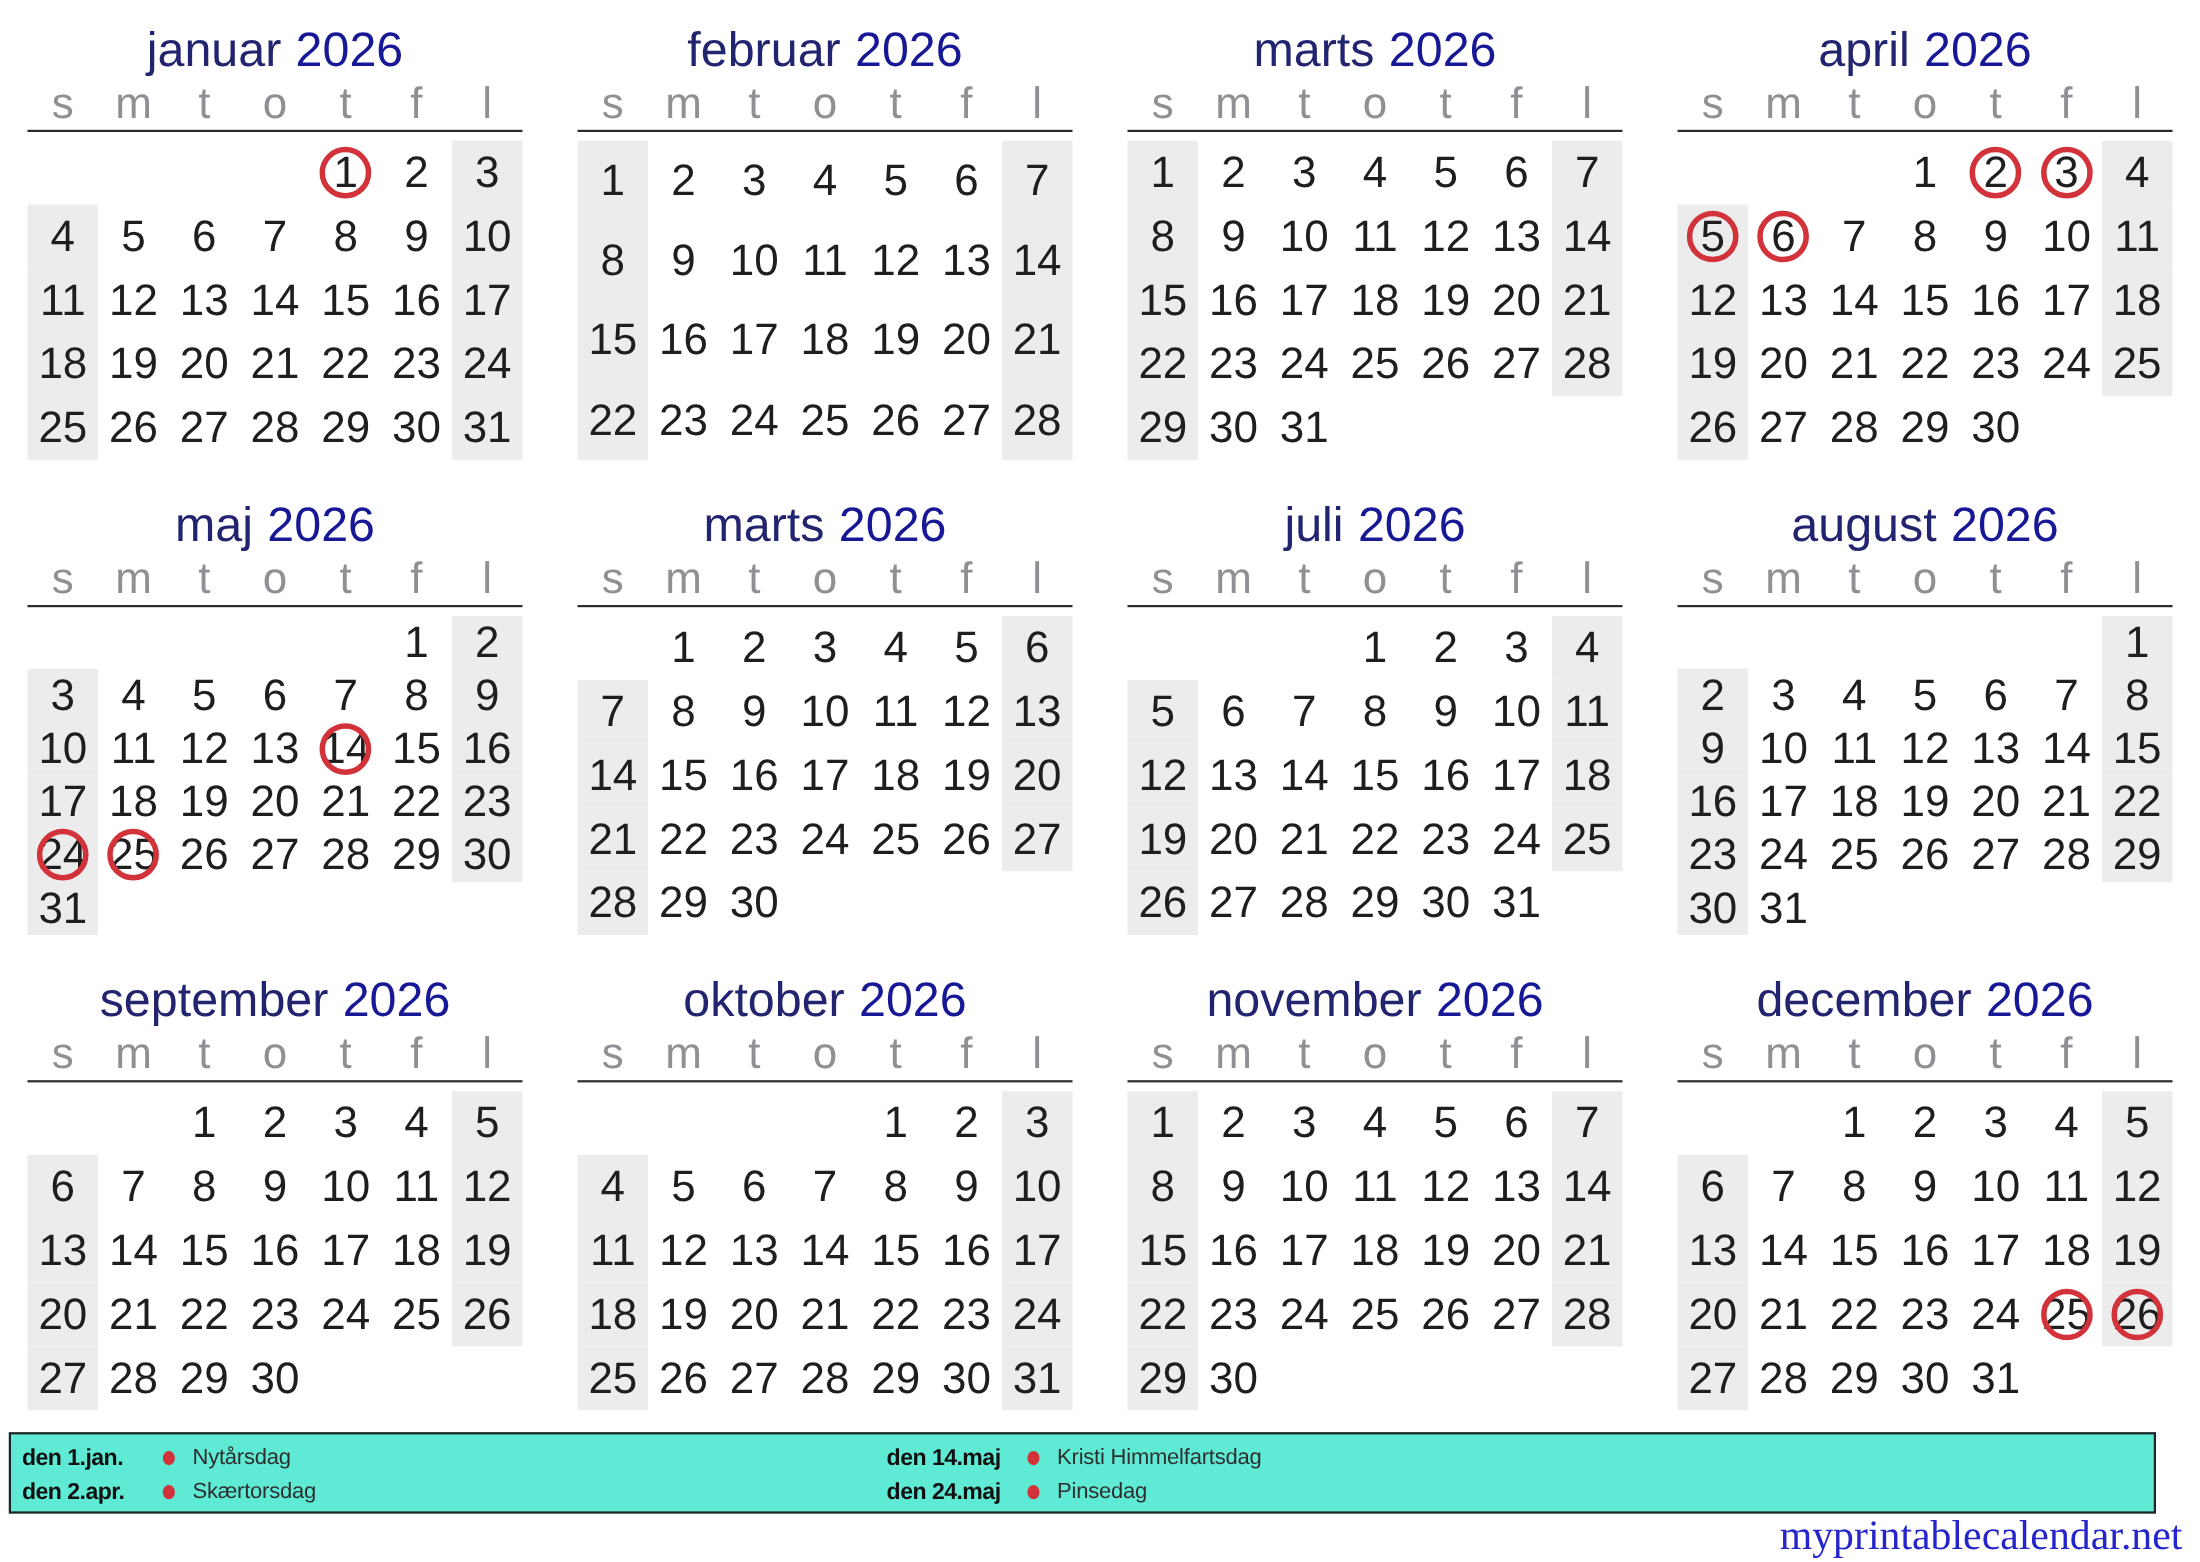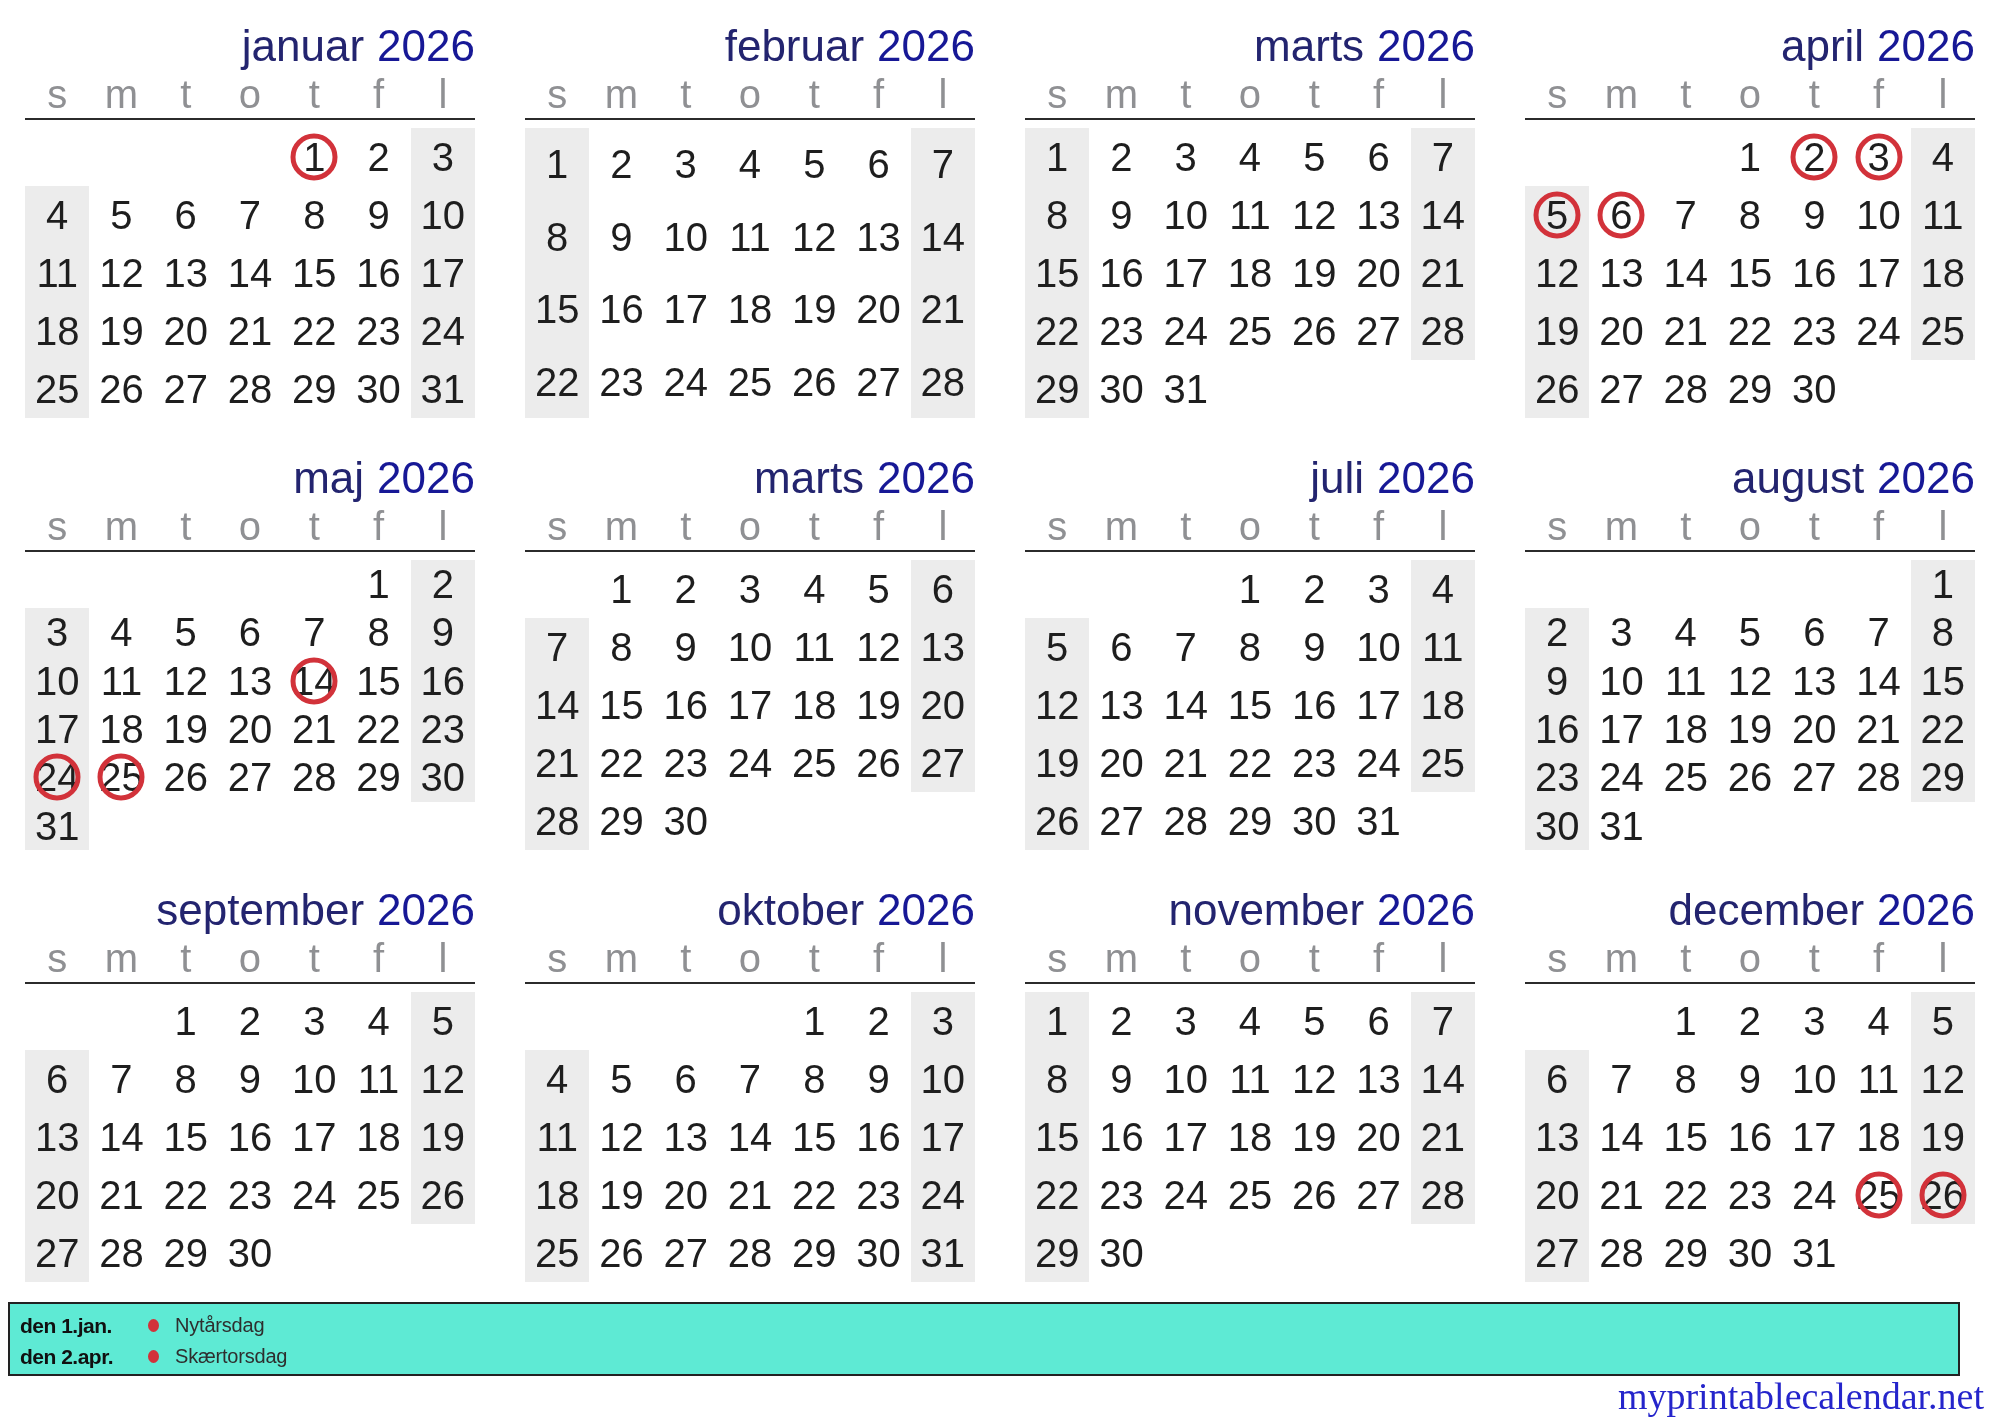--- a/index.html
+++ b/index.html
@@ -8,21 +8,21 @@
     background:#ffffff;font-family:"Liberation Sans",sans-serif;
   }
   
   #months{
     position:absolute;top:4px;left:0;width:2000px;
     display:grid;grid-template-columns:repeat(4,500px);grid-auto-rows:432px;
   }
   .month{box-sizing:border-box;padding:0 25px;}
   .month-title{
     margin:14px 0 0;height:56px;
-    display:flex;justify-content:flex-end;align-items:center;gap:13px;
+    display:flex;justify-content:center;align-items:center;gap:13px;
     font-size:44px;font-weight:400;line-height:1;
   }
   .mname{color:var(--title-navy);}
   .myear{color:var(--title-year);}
   .weekday-row{
     display:grid;grid-template-columns:repeat(7,1fr);
     height:46px;align-items:end;box-sizing:border-box;
     border-bottom:2px solid var(--rule);padding-bottom:7px;
   }
   .wd{text-align:center;font-size:40px;color:var(--weekday-gray);line-height:1;}
@@ -1437,15 +1437,27 @@
         <span class="legend-date">den 1.jan.</span>
         <span class="legend-dot"></span>
         <span class="legend-name">Nytårsdag</span>
       </div>
       <div class="legend-entry">
         <span class="legend-date">den 2.apr.</span>
         <span class="legend-dot"></span>
         <span class="legend-name">Skærtorsdag</span>
       </div>
     </div>
+    <div class="legend-col lc2">
+      <div class="legend-entry">
+        <span class="legend-date">den 14.maj</span>
+        <span class="legend-dot"></span>
+        <span class="legend-name">Kristi Himmelfartsdag</span>
+      </div>
+      <div class="legend-entry">
+        <span class="legend-date">den 24.maj</span>
+        <span class="legend-dot"></span>
+        <span class="legend-name">Pinsedag</span>
+      </div>
+    </div>
   </div>
 
 <a id="footer-link">myprintablecalendar.net</a>
 
 </body></html>

